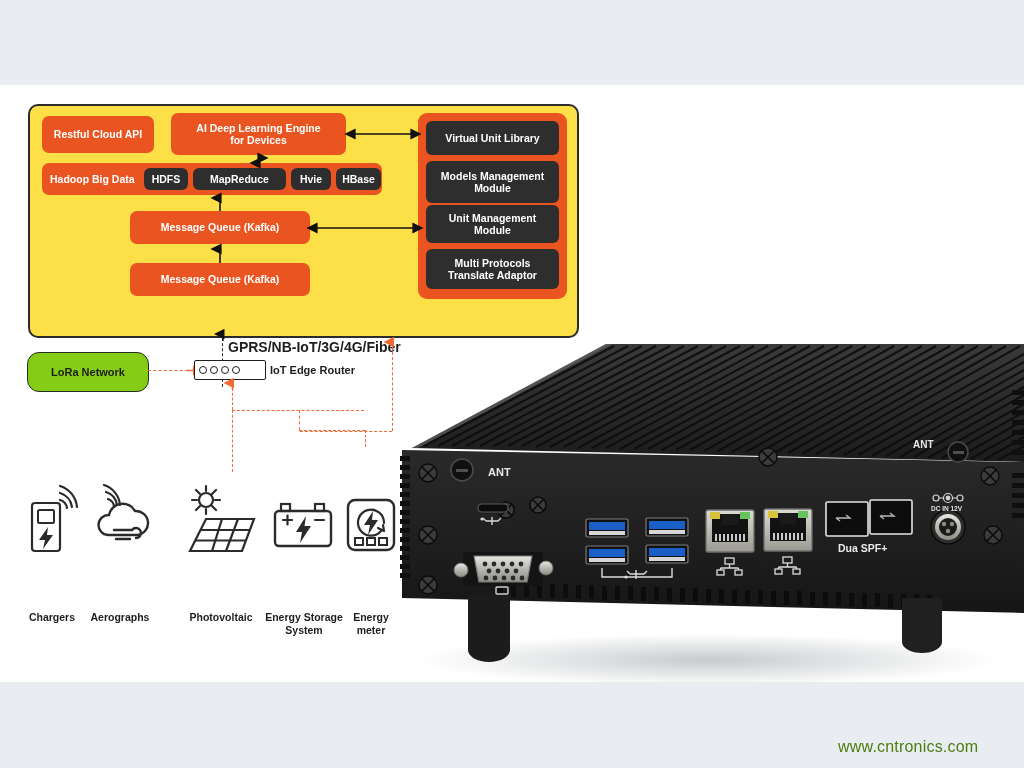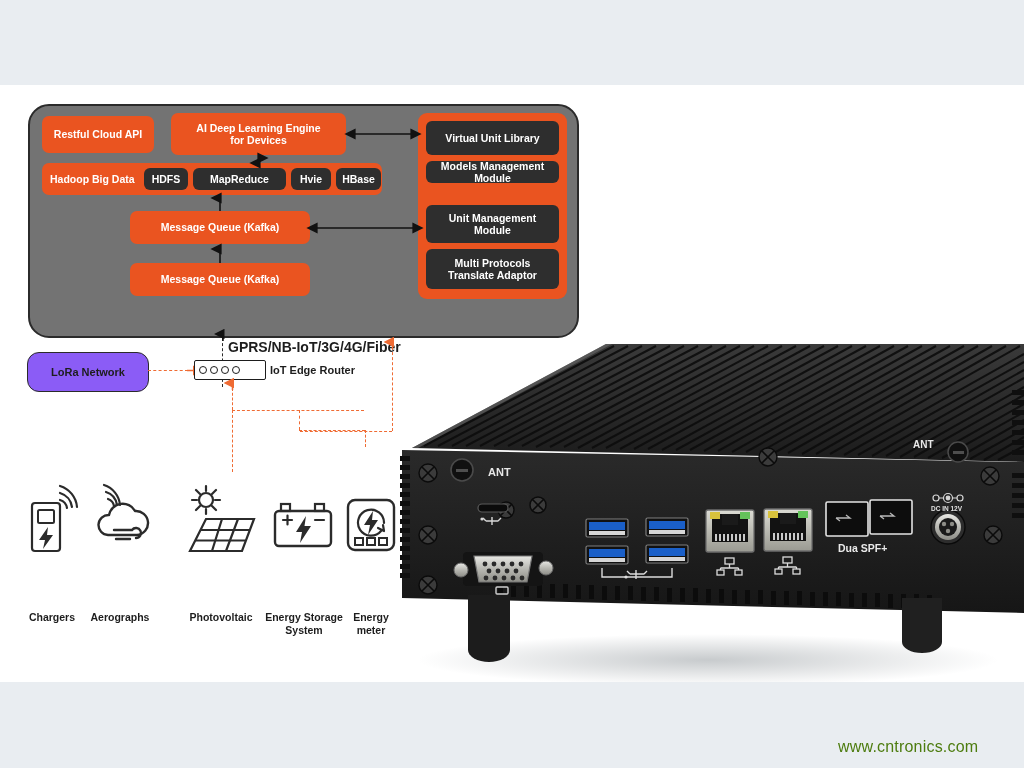--- a/index.html
+++ b/index.html
@@ -9,21 +9,21 @@
     font-family:"Liberation Sans","DejaVu Sans",sans-serif;
   }
   .band{position:absolute;left:0;width:1024px;background:#e9edf1;}
   #band-top{top:0;height:85px;}
   #band-bottom{top:682px;height:86px;}
   #stage{position:absolute;left:0;top:85px;width:1024px;height:597px;background:#fff;overflow:hidden;}
 
   
   #platform{
     position:absolute;left:28px;top:19px;width:551px;height:234px;
-    border:2px solid #2b2b2b;border-radius:21px;background:#737373;box-sizing:border-box;
+    border:2px solid #2b2b2b;border-radius:10px;background:#fde047;box-sizing:border-box;
   }
   .obox{
     position:absolute;background:#ea5420;border-radius:7px;color:#fff;
     font-size:10.5px;font-weight:bold;line-height:12.5px;
     display:flex;align-items:center;justify-content:center;text-align:center;
     box-sizing:border-box;padding:2px 4px;
   }
   .dbox{
     position:absolute;background:#2e2e2e;border-radius:6px;color:#fff;
     font-size:10.5px;font-weight:bold;line-height:12.5px;
@@ -36,29 +36,29 @@
   #b-hadoop-strip span{font-size:10.5px;}
   #b-hdfs{left:114px;top:62px;width:44px;height:22px;}
   #b-mapreduce{left:163px;top:62px;width:93px;height:22px;}
   #b-hvie{left:261px;top:62px;width:40px;height:22px;}
   #b-hbase{left:306px;top:62px;width:45px;height:22px;}
   #b-mq1{left:100px;top:105px;width:180px;height:33px;}
   #b-mq2{left:100px;top:157px;width:180px;height:33px;}
 
   #right-group{position:absolute;left:388px;top:7px;width:149px;height:186px;background:#ea5420;border-radius:9px;}
   #r1{left:8px;top:8px;width:133px;height:34px;}
-  #r2{left:8px;top:48px;width:133px;height:22px;}
+  #r2{left:8px;top:48px;width:133px;height:42px;}
   #r3{left:8px;top:92px;width:133px;height:38px;}
   #r4{left:8px;top:136px;width:133px;height:40px;}
   svg.arr{overflow:visible;display:block;}
 
   
   #lora{
     position:absolute;left:27px;top:267px;width:120px;height:38px;
-    border:1.6px solid #2b2b2b;border-radius:12px;background:#8b5cf6;
+    border:1.6px solid #2b2b2b;border-radius:12px;background:#84cc16;
     display:flex;align-items:center;justify-content:center;
     font-size:11px;font-weight:bold;color:#1d1d1d;
   }
   #router{
     position:absolute;left:194px;top:275px;width:72px;height:20px;
     border:1.6px solid #1d1d1d;background:#fff;border-radius:2px;
     display:flex;align-items:center;box-sizing:border-box;padding-left:4px;gap:3px;
   }
   #router .led{width:8px;height:8px;border:1.3px solid #1d1d1d;border-radius:50%;box-sizing:border-box;}
   .lbl{position:absolute;font-size:11px;font-weight:bold;color:#1d1d1d;white-space:nowrap;}

